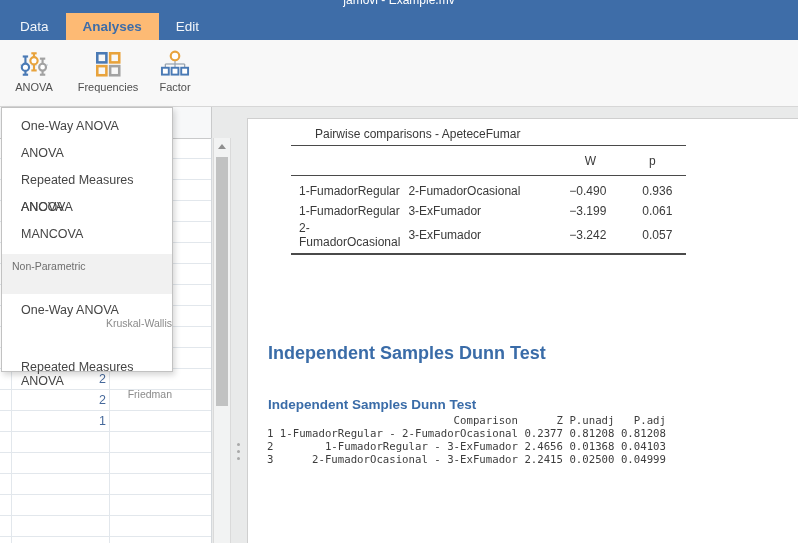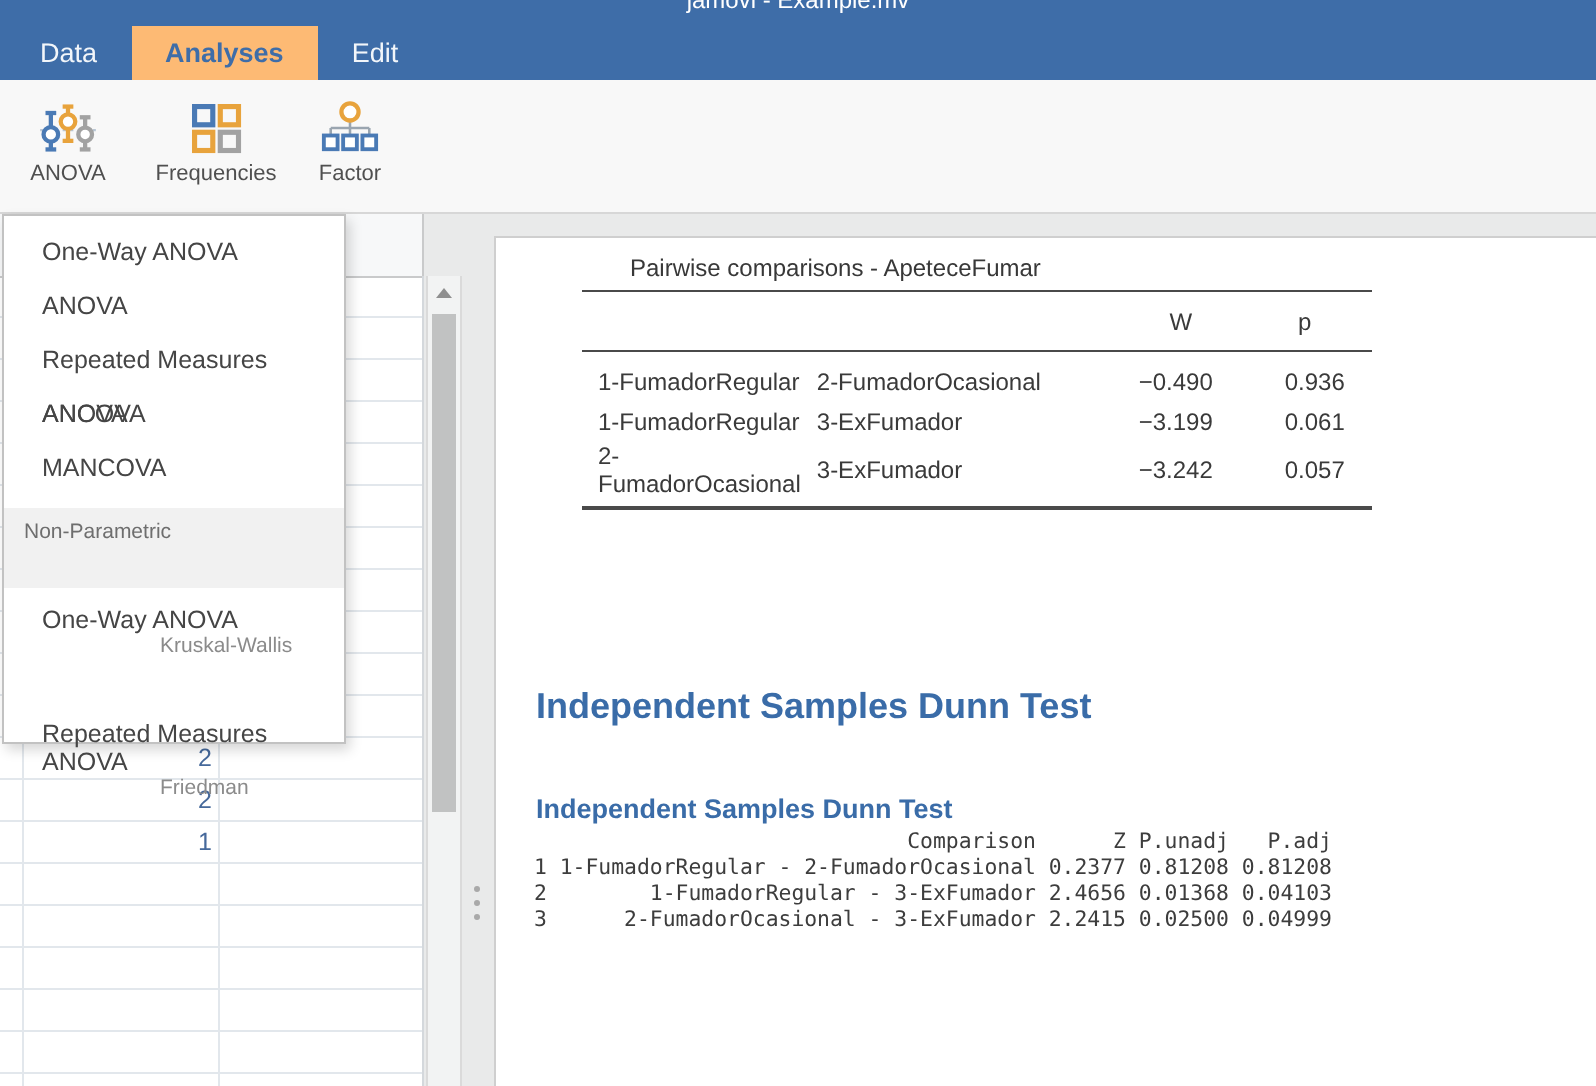--- a/index.html
+++ b/index.html
@@ -67,21 +67,21 @@
 
   
   .menu{position:absolute;left:1px;top:107px;width:172px;height:265px;background:#fff;
         border:1px solid #c2c2c2;box-shadow:2px 3px 6px rgba(0,0,0,.16);box-sizing:border-box;
         padding-top:5px;z-index:30;}
   .menu-item{height:27px;line-height:27px;padding-left:19px;font-size:12.5px;color:#454545;cursor:default;}
   .menu-section{margin-top:6px;height:40px;line-height:24px;background:#f1f1f1;padding-left:10px;
                 font-size:10.5px;color:#6e6e6e;}
   .menu-item2{height:39px;padding:9px 0 0 19px;}
   .menu-item2 .main{font-size:12.5px;color:#454545;line-height:14px;}
-  .menu-item2 .sub{font-size:10.5px;color:#8b8b8b;line-height:13px;margin-left:59px;}
+  .menu-item2 .sub{font-size:10.5px;color:#8b8b8b;line-height:13px;margin-left:59px;text-align:right;}
 </style>
 </head>
 <body>
 
 <div id="app">
 
   <div class="titlebar">
     <div class="window-title">jamovi - Example.mv</div>
     <div class="tabs">
       <div class="tab">Data</div>

